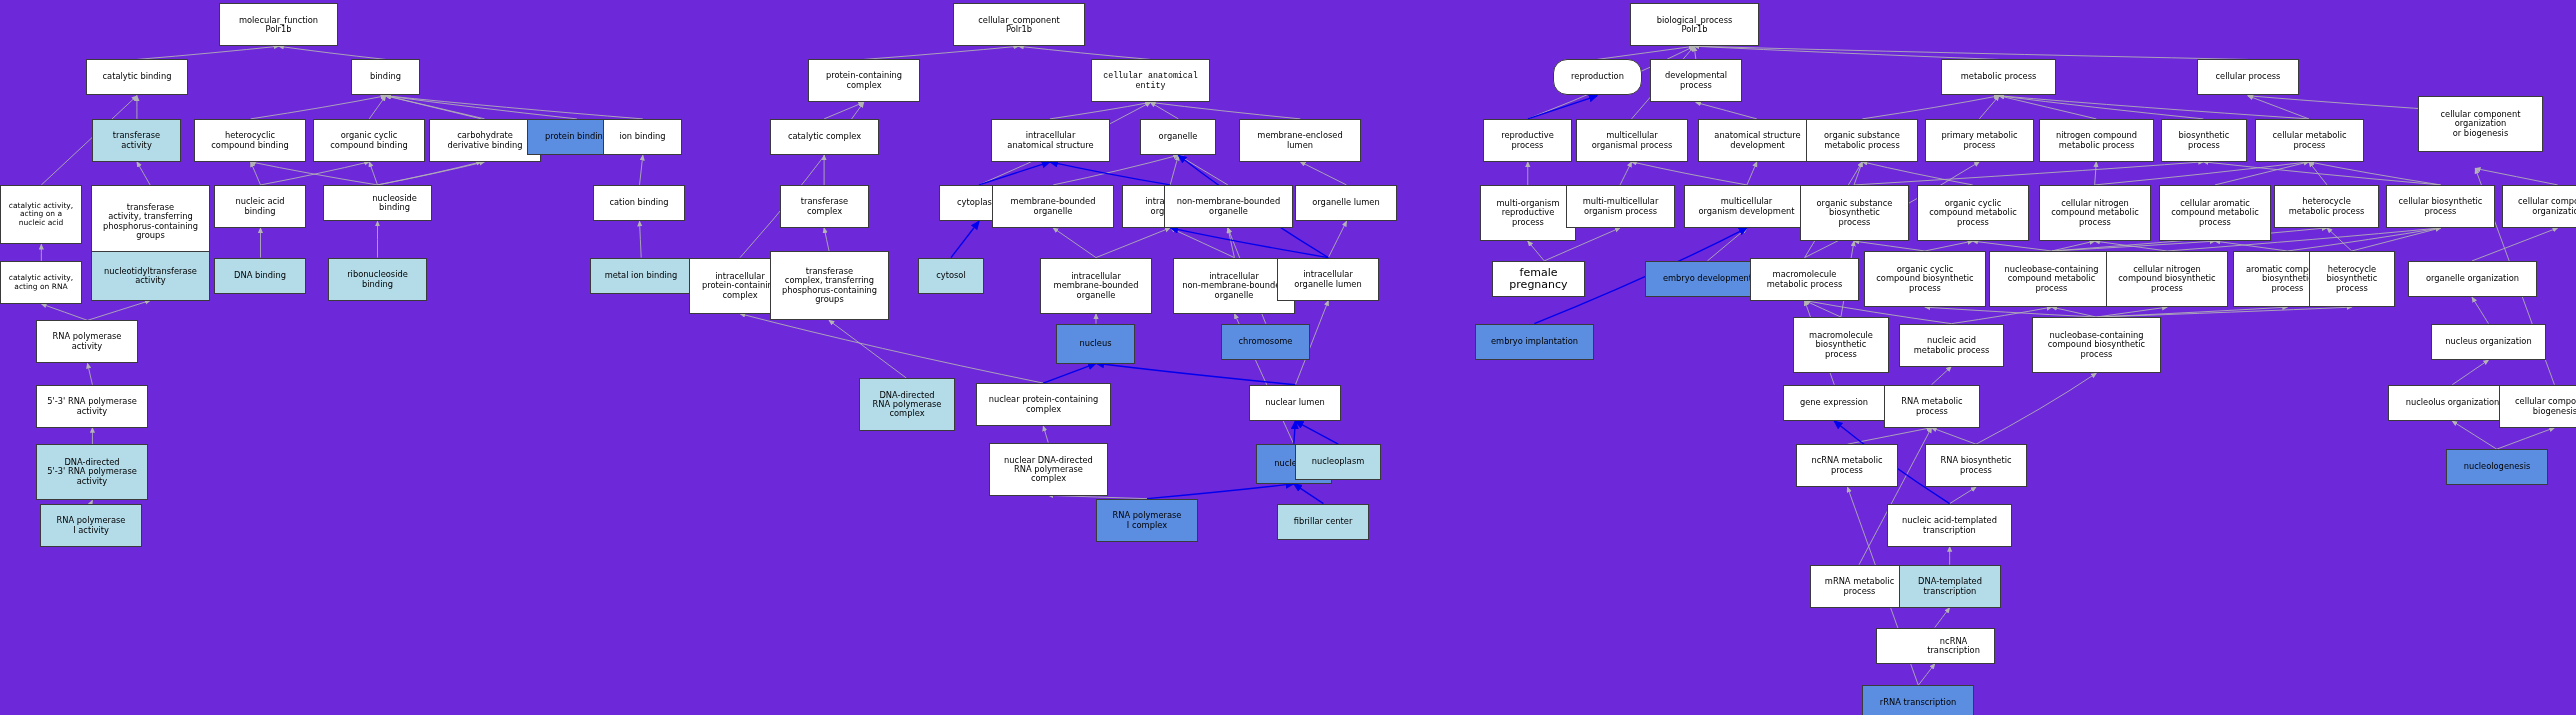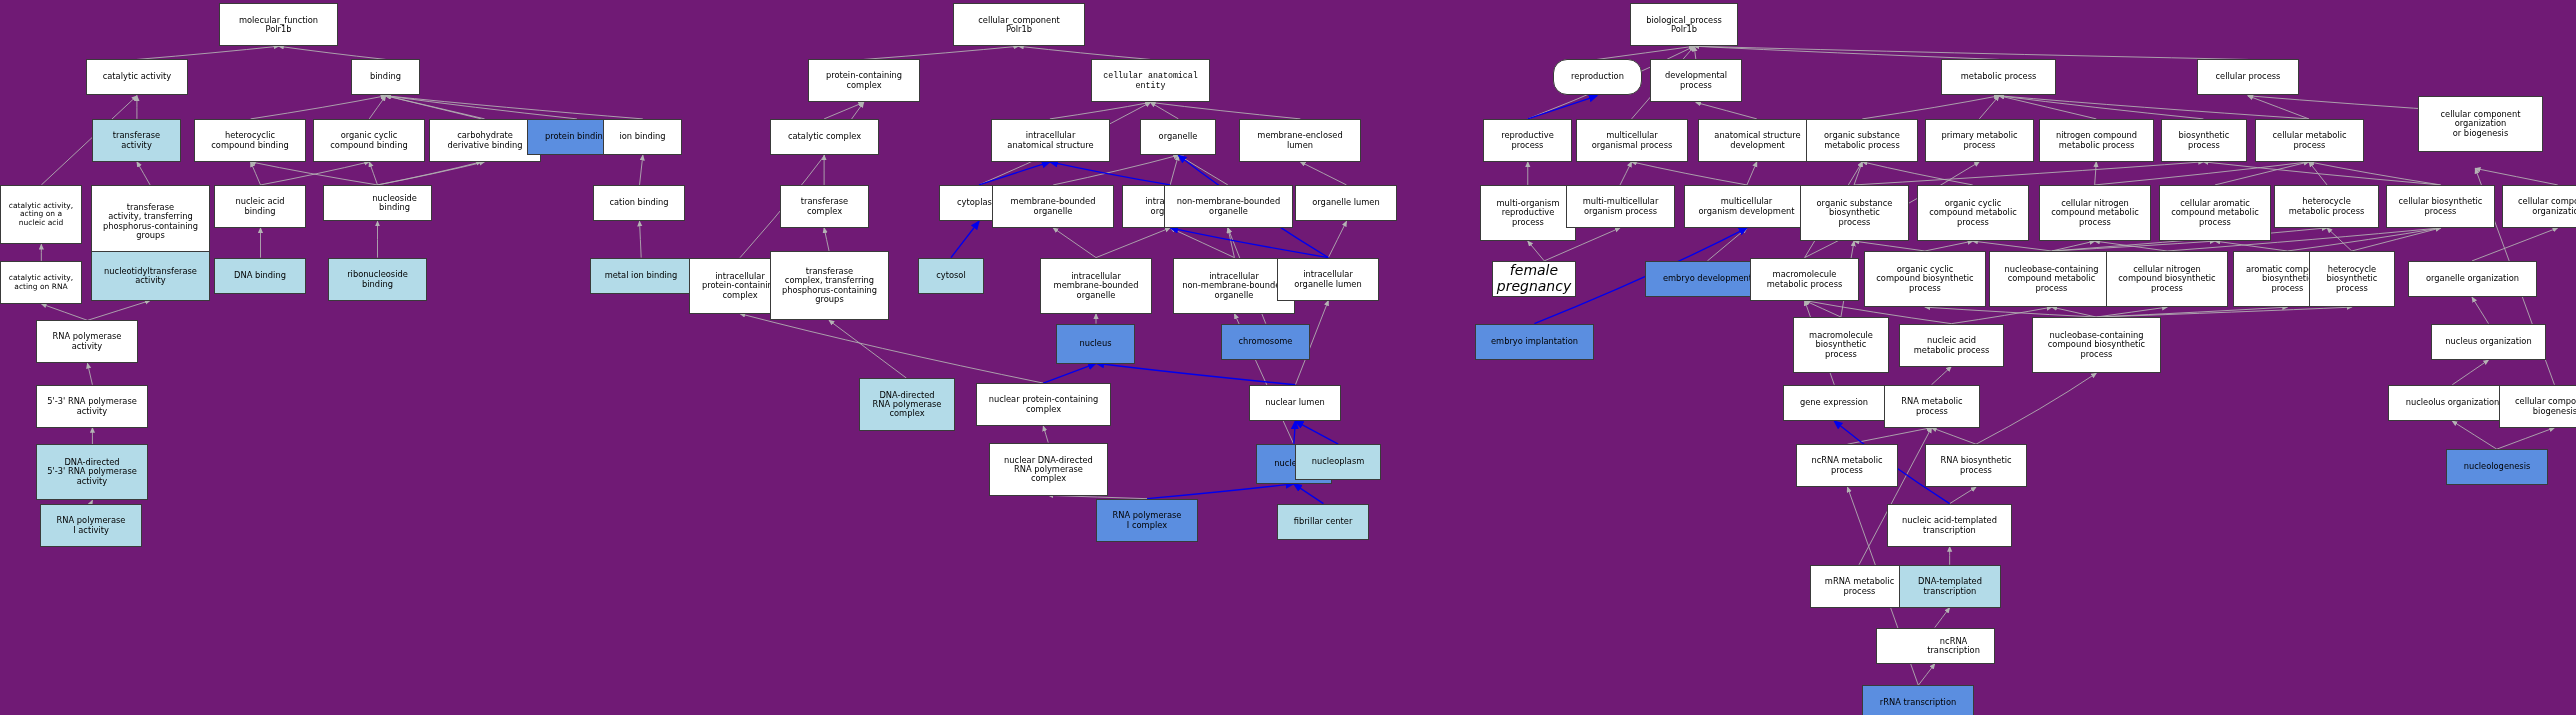--- a/index.html
+++ b/index.html
@@ -1,17 +1,17 @@
 <!DOCTYPE html>
 <html style="font-size:10px"><head>
 <meta charset="utf-8">
 <style>
   html,body{margin:0;padding:0;background:#ffffff;}
   body{font-family:"DejaVu Sans","Liberation Sans",sans-serif;}
-  #stage{position:relative;width:2576px;height:715px;background:#701a75;overflow:hidden;}
+  #stage{position:relative;width:2576px;height:715px;background:#6d28d9;overflow:hidden;}
   svg#edges{position:absolute;left:0;top:0;width:2576px;height:715px;pointer-events:none;}
   .node{position:absolute;box-sizing:border-box;border:1px solid #3a3a3a;background:#ffffff;
         display:flex;align-items:center;justify-content:center;text-align:center;
         font-size:7.1px;line-height:1.12;color:#000;padding:1.2px 1.9px;white-space:pre-line;}
   .node.lvl1{background:#b3dbe8;}
   .node.lvl2{background:#5b8ee0;}
   .node.root{font-size:7.4px;}
 </style>
 </head>
 <body>
@@ -169,23 +169,23 @@
         <path d="M2472,192.3879907621247 Q2528,173.6836027713626 2584,154.97921478060044" fill="none" stroke="#0000ee" stroke-width="2.2" marker-end="url(#ah-b)"></path>
         <path d="M2482.6666666666665,523.7228637413394 Q2675.3066666666664,446.23325635103924 2826.6666666666665,368.743648960739" fill="none" stroke="#0000ee" stroke-width="2.2" marker-end="url(#ah-b)"></path>
         <path d="M3154.6666666666665,814.9769053117783 Q3050.133333333333,748.175519630485 2968,681.3741339491917" fill="none" stroke="#0000ee" stroke-width="2.2" marker-end="url(#ah-b)"></path>
       </g>
   </svg>
   <div id="nodes">
       <div class="node root" style="left: 219px; top: 3.3px; width: 119px; height: 43px; font-size: 8.3px;">molecular_function
 Polr1b</div>
       <div class="node root" style="left: 953px; top: 3.3px; width: 132px; height: 43px; font-size: 8.3px;">cellular_component
 Polr1b</div>
-      <div class="node root" style="left: 1630px; top: 3.3px; width: 108px; height: 43px; font-size: 8.3px;">biological_process
+      <div class="node root" style="left: 1630px; top: 3.3px; width: 129px; height: 43px; font-size: 8.3px;">biological_process
 Polr1b</div>
-      <div class="node " style="left: 86px; top: 59px; width: 102px; height: 36px; font-size: 8.3px;">catalytic activity</div>
+      <div class="node " style="left: 86px; top: 59px; width: 102px; height: 36px; font-size: 8.3px;">catalytic binding</div>
       <div class="node " style="left: 351px; top: 59px; width: 69px; height: 36px; font-size: 8.3px;">binding</div>
       <div class="node lvl1" style="left: 92px; top: 119px; width: 89px; height: 43px; font-size: 8.3px;">transferase
 activity</div>
       <div class="node " style="left: 194px; top: 119px; width: 112px; height: 43px; font-size: 8.3px;">heterocyclic
 compound binding</div>
       <div class="node " style="left: 313px; top: 119px; width: 112px; height: 43px; font-size: 8.3px;">organic cyclic
 compound binding</div>
       <div class="node " style="left: 430px; top: 119px; width: 102px; height: 43px; font-size: 8.3px;">small molecule
 binding</div>
       <div class="node " style="left: 429px; top: 119px; width: 112px; height: 43px; font-size: 8.3px;">carbohydrate
@@ -314,21 +314,21 @@
 process</div>
       <div class="node " style="left: 2159px; top: 185px; width: 112px; height: 56px; font-size: 8.3px;">cellular aromatic
 compound metabolic
 process</div>
       <div class="node " style="left: 2274px; top: 185px; width: 105px; height: 43px; font-size: 8.3px;">heterocycle
 metabolic process</div>
       <div class="node " style="left: 2386px; top: 185px; width: 109px; height: 43px; font-size: 8.3px;">cellular biosynthetic
 process</div>
       <div class="node " style="left: 2502px; top: 185px; width: 112px; height: 43px; font-size: 8.3px;">cellular component
 organization</div>
-      <div class="node " style="left: 1492px; top: 261px; width: 84px; height: 36px; font-size: 14px; font-style: italic;">female pregnancy</div>
+      <div class="node " style="left: 1492px; top: 261px; width: 93px; height: 36px; font-size: 11px;">female pregnancy</div>
       <div class="node lvl2" style="left: 1645px; top: 261px; width: 125px; height: 36px; font-size: 8.3px;">embryo development</div>
       <div class="node " style="left: 1750px; top: 258px; width: 109px; height: 43px; font-size: 8.3px;">macromolecule
 metabolic process</div>
       <div class="node " style="left: 1864px; top: 251px; width: 122px; height: 56px; font-size: 8.3px;">organic cyclic
 compound biosynthetic
 process</div>
       <div class="node " style="left: 1989px; top: 251px; width: 125px; height: 56px; font-size: 8.3px;">nucleobase-containing
 compound metabolic
 process</div>
       <div class="node " style="left: 2106px; top: 251px; width: 122px; height: 56px; font-size: 8.3px;">cellular nitrogen

